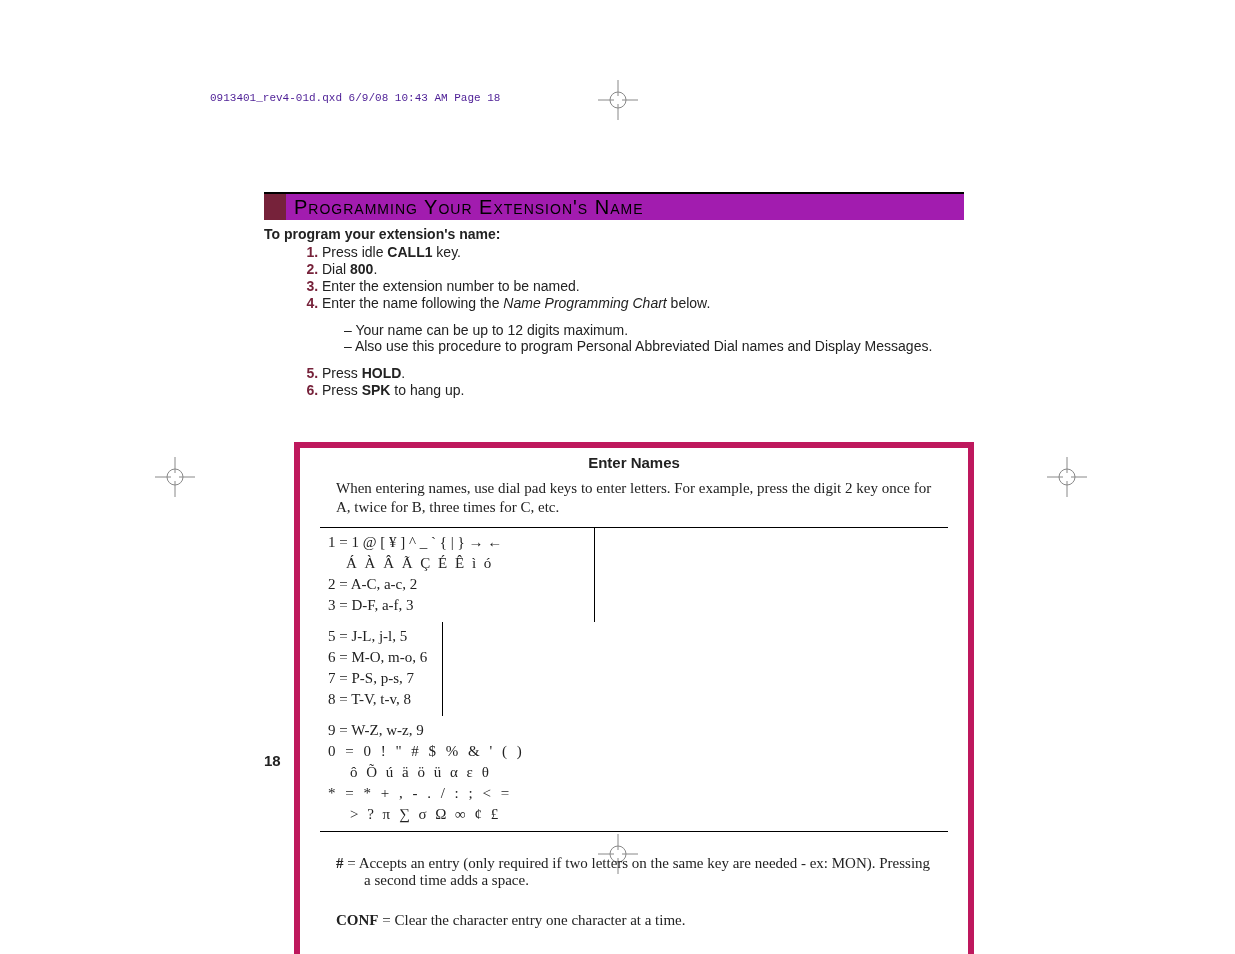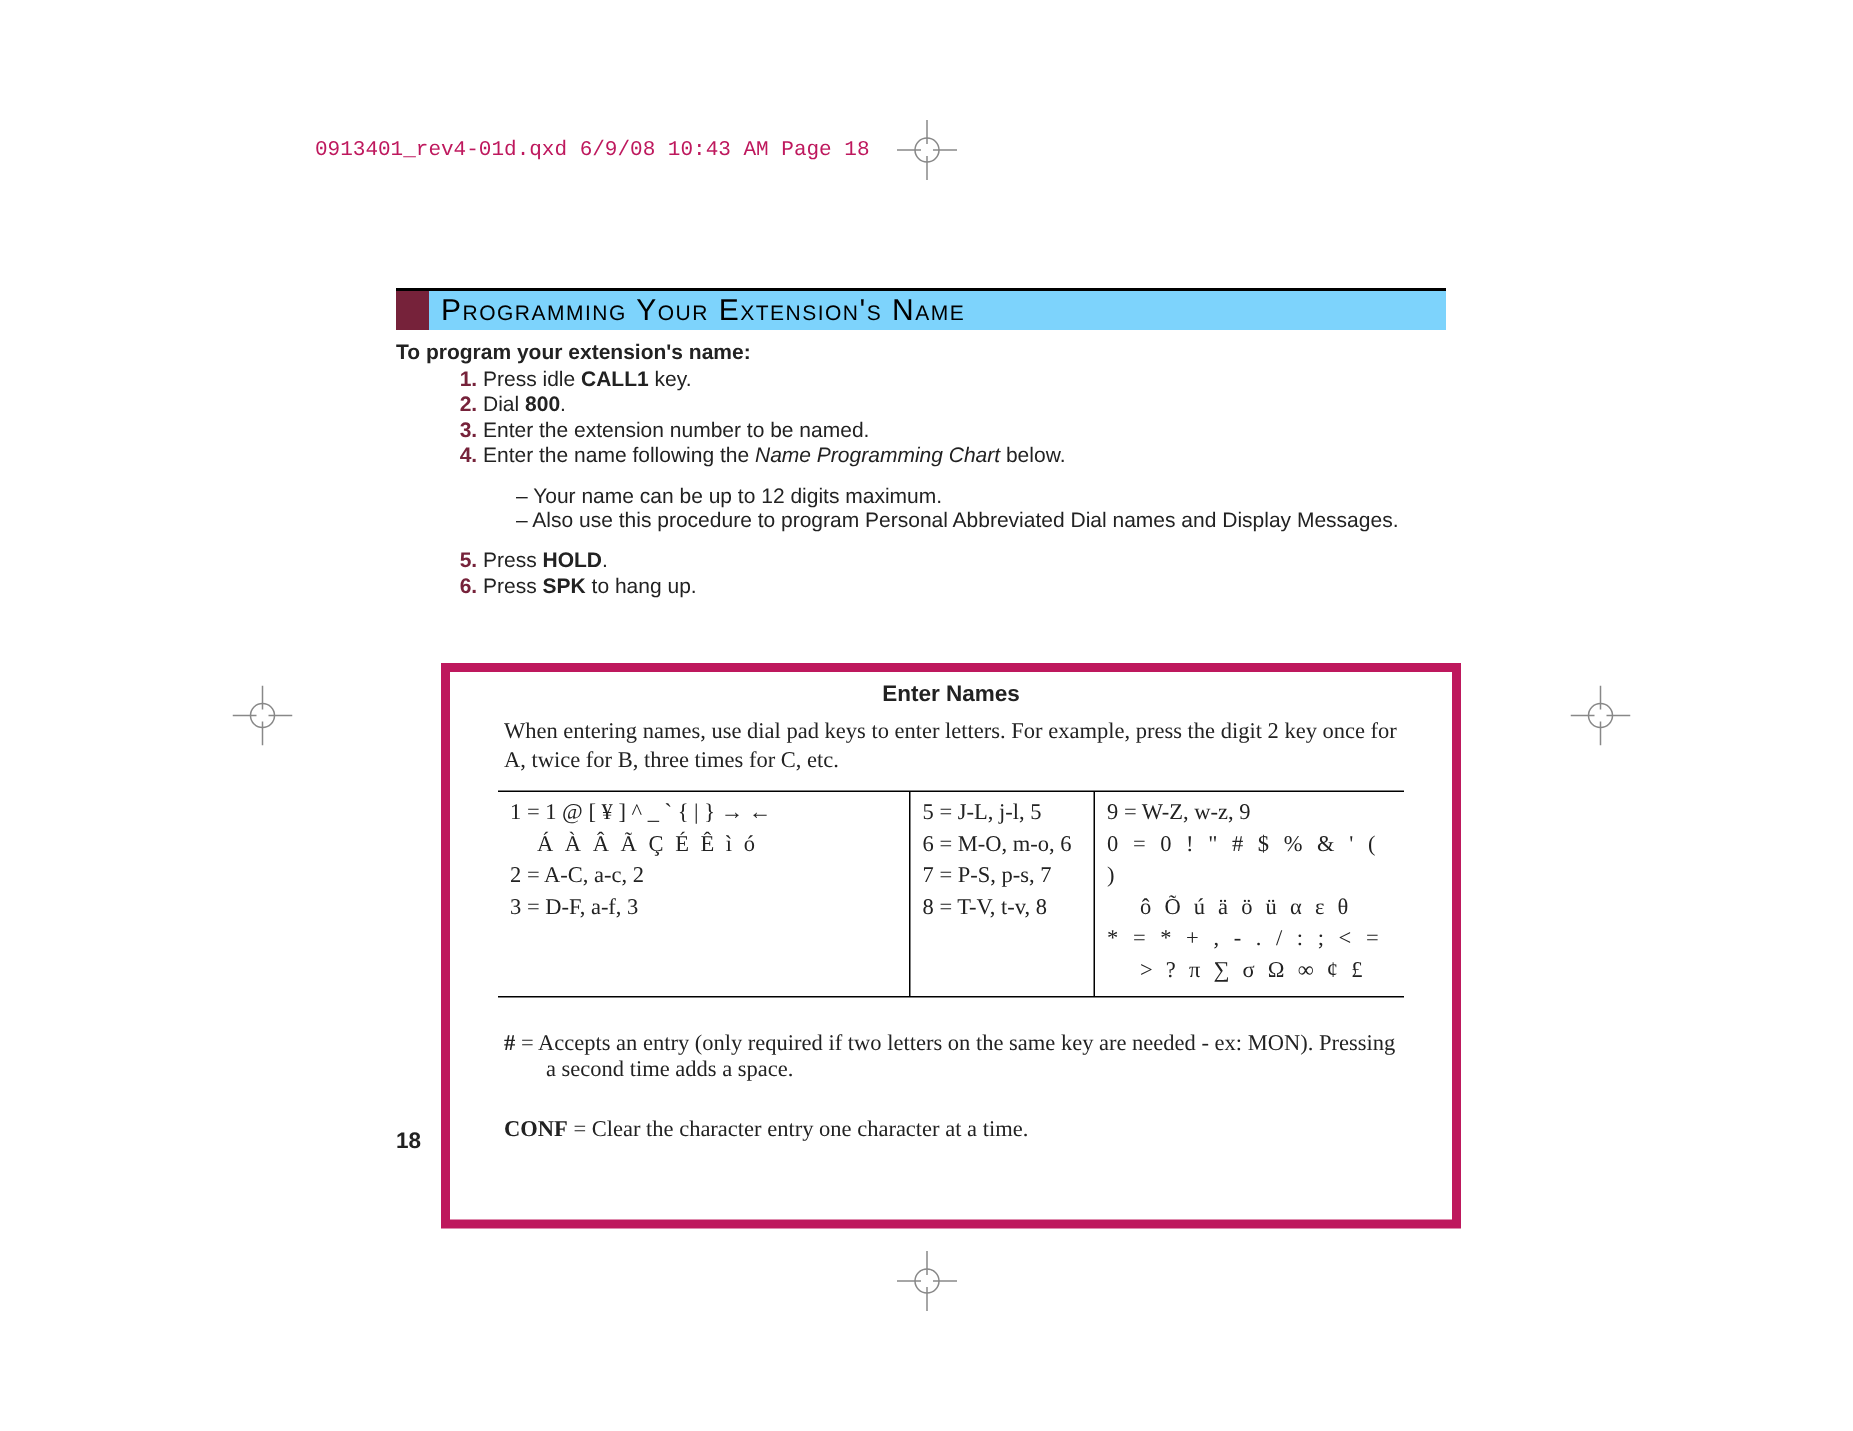--- a/index.html
+++ b/index.html
@@ -10,22 +10,22 @@
     color: #222;
     width: 1235px;
     height: 954px;
     position: relative;
   }
   .print-header {
     position: absolute;
     top: 92px;
     left: 210px;
     font-family: "Courier New", monospace;
-    font-size: 14px;
-    color: #be185d;
+    font-size: 11px;
+    color: #4c1d95;
   }
   .crop-top {
     position: absolute;
     top: 80px;
     left: 50%;
     transform: translateX(-50%);
   }
   .crop-bottom {
     position: absolute;
     bottom: 80px;
@@ -60,21 +60,21 @@
     border-top: 2px solid #000;
     height: 26px;
     width: 700px;
   }
   .title-block {
     width: 22px;
     background: #76223a;
   }
   .title-strip {
     flex: 1;
-    background: #7dd3fc;
+    background: #a21caf;
     display: flex;
     align-items: center;
     padding-left: 8px;
   }
   .title-strip span {
     font-family: "Copperplate", "Trebuchet MS", sans-serif;
     font-variant: small-caps;
     letter-spacing: 1px;
     font-size: 20px;
     color: #000;
@@ -119,23 +119,24 @@
     font-size: 15px;
     margin: 6px 0 8px 0;
   }
   .chart-desc {
     margin: 0 36px 10px 36px;
     font-size: 15px;
     line-height: 1.25;
   }
   .chart-table {
     display: flex;
-    margin: 0 32px;
+    margin: 0 20px;
     border-top: 1px solid #000;
     border-bottom: 1px solid #000;
+    flex-direction: column;
   }
   .col {
     padding: 4px 6px 6px 8px;
     font-size: 15px;
     line-height: 1.4;
   }
   .col1 { width: 260px; border-right: 1px solid #000; }
   .col2 { width: 108px; border-right: 1px solid #000; }
   .col3 { flex:1; }
   .accents { padding-left: 18px; word-spacing: 4px; }

